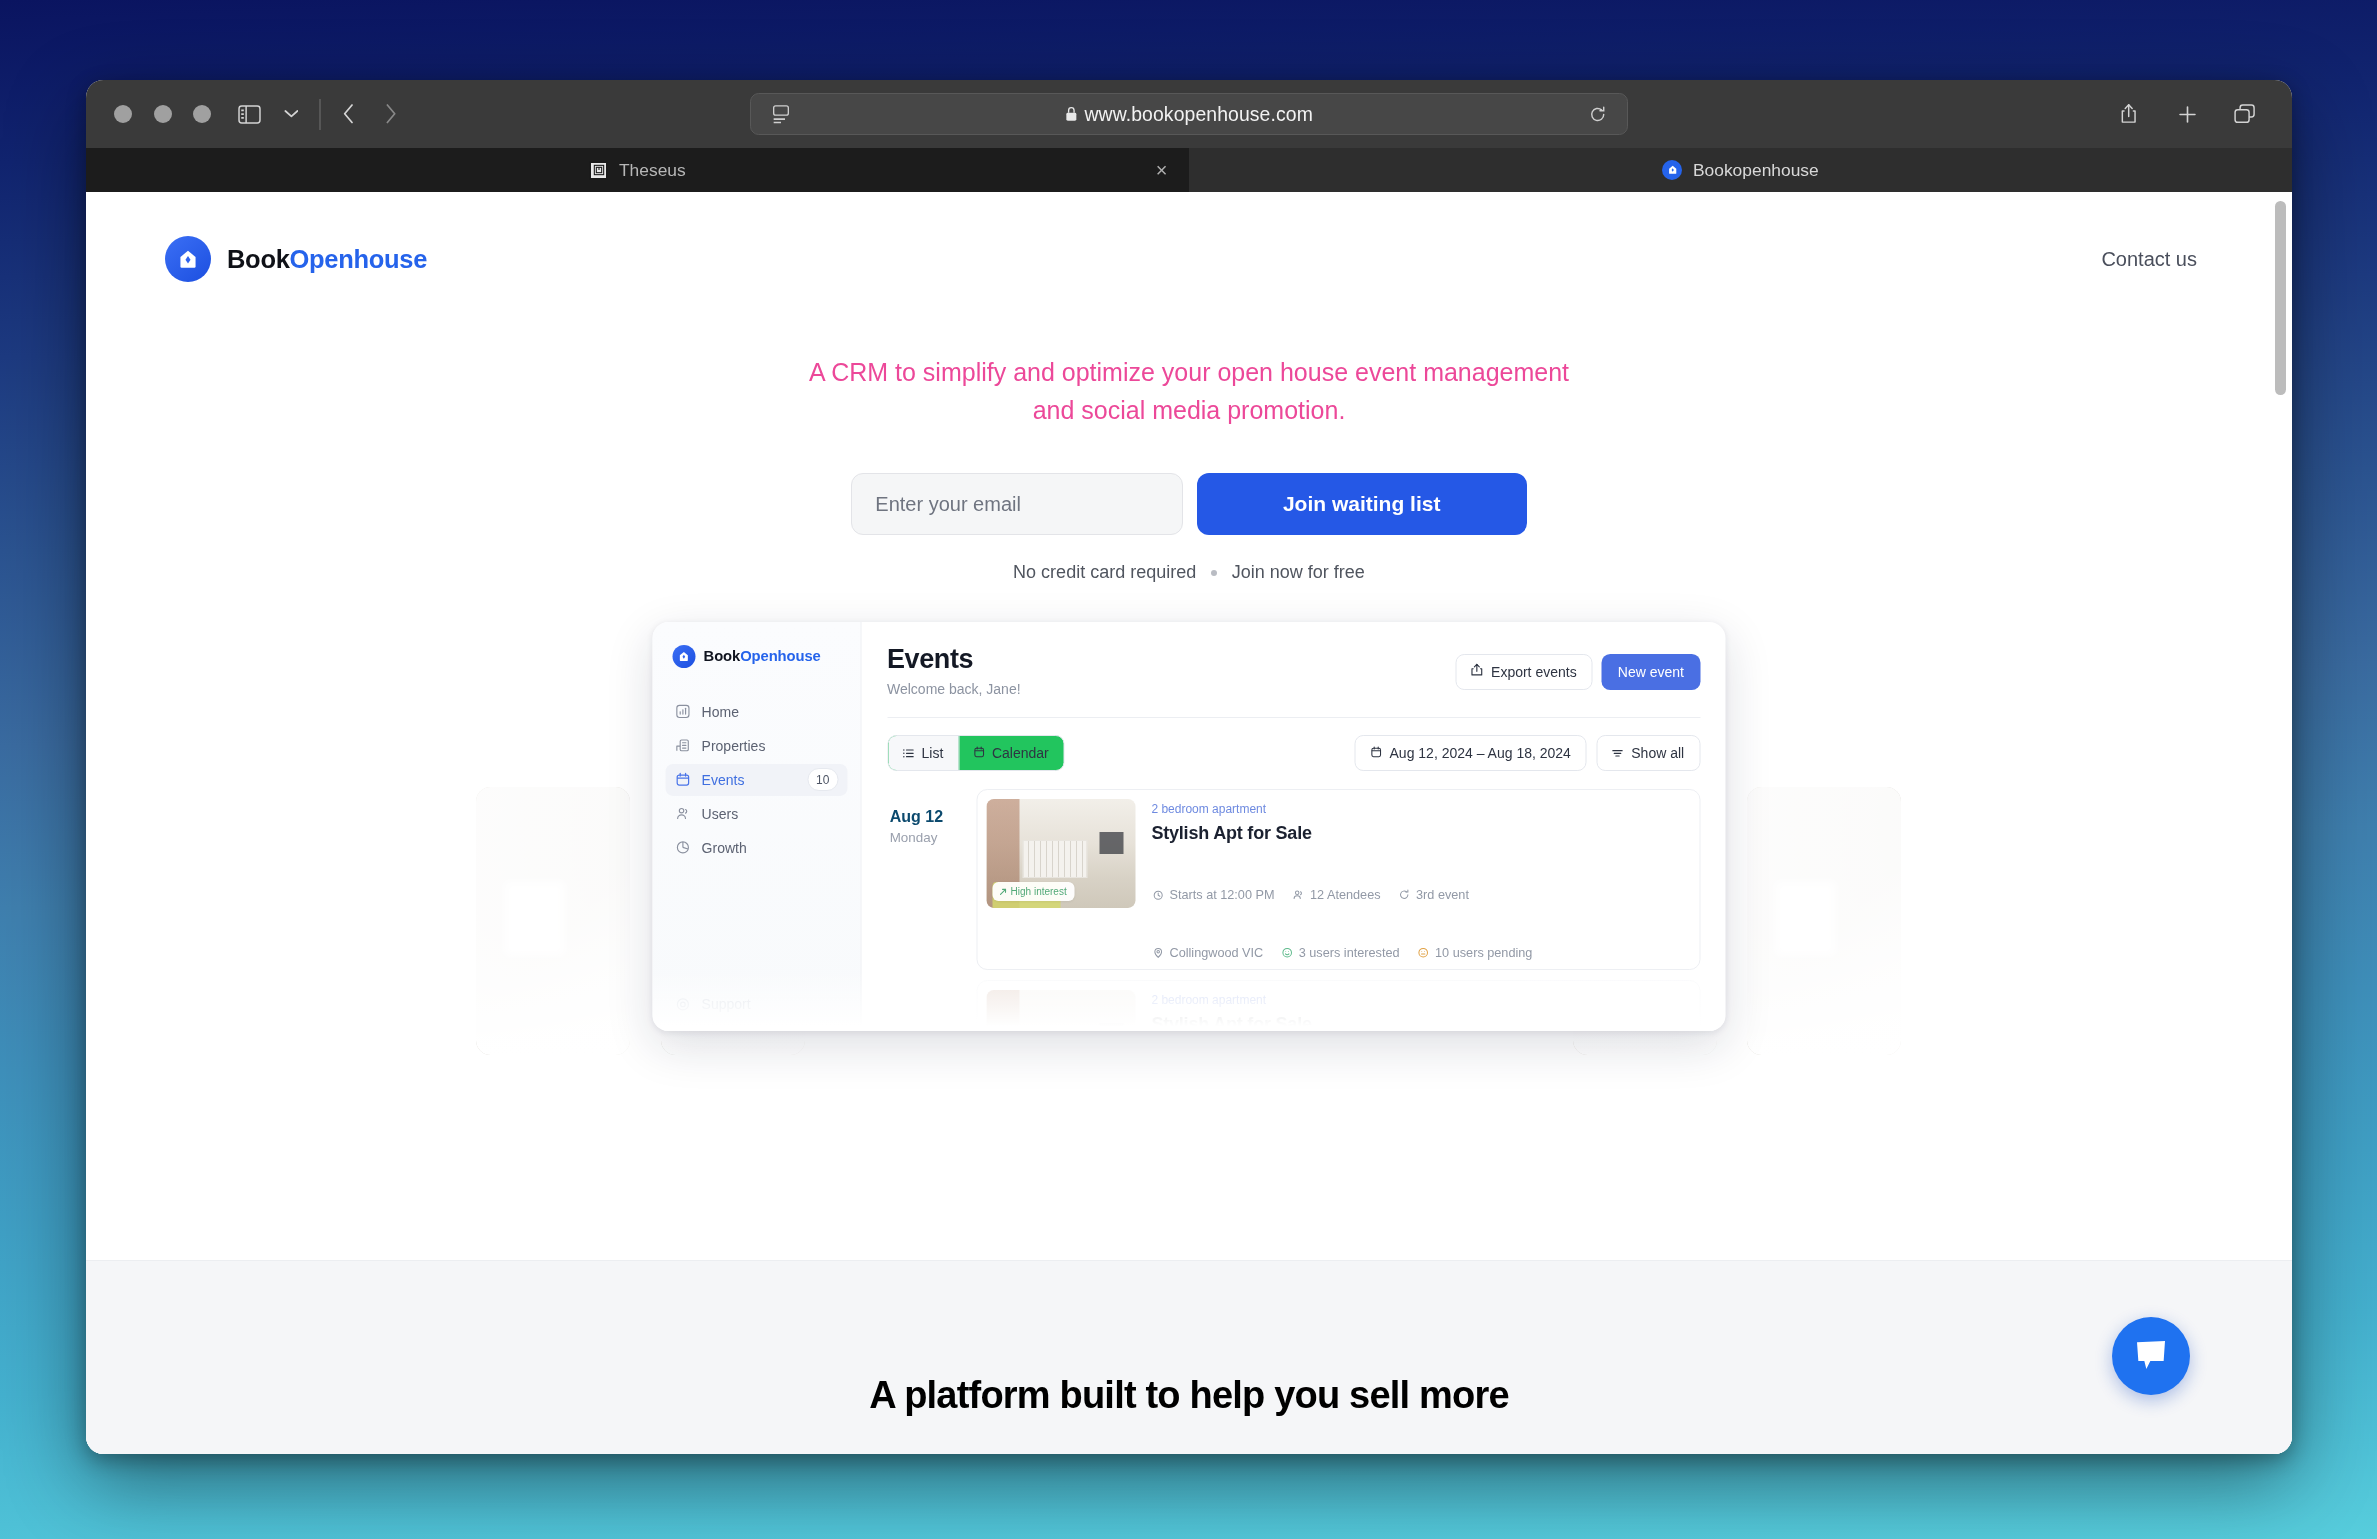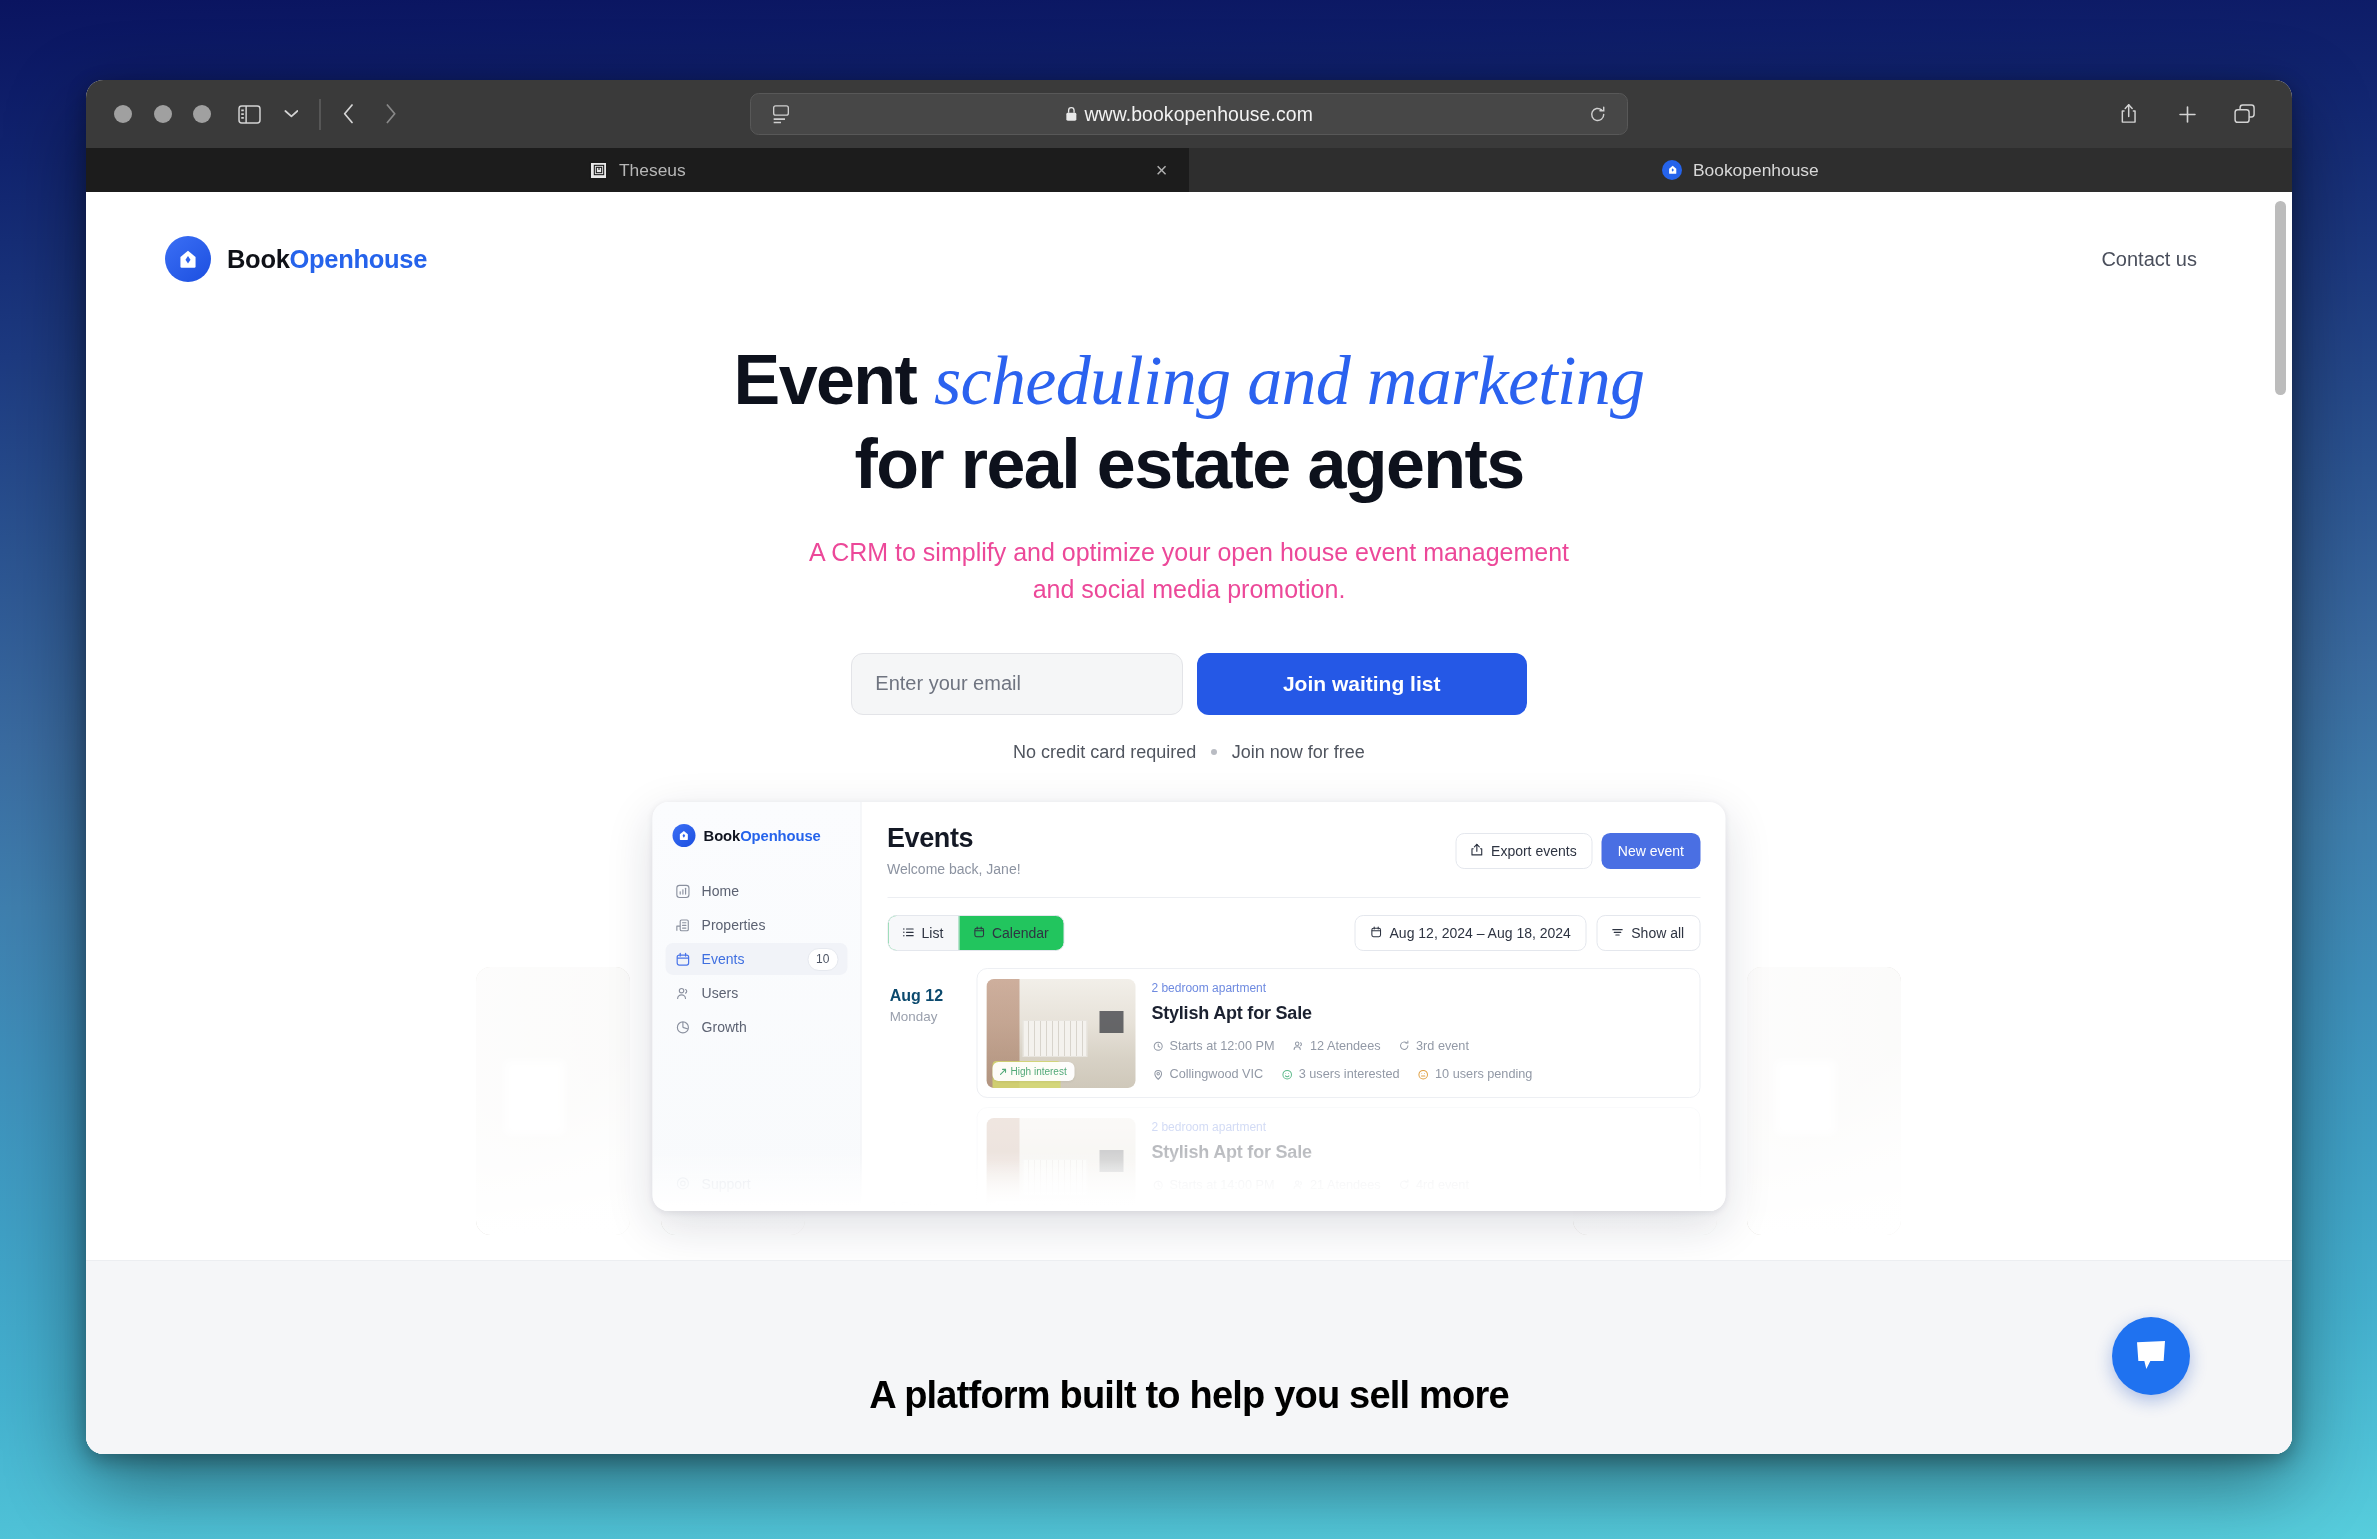--- a/index.html
+++ b/index.html
@@ -482,21 +482,21 @@
     box-shadow: 0 0.7px 2.7px rgba(0,0,0,0.07);
   }
   .ev-body { flex: 1 1 auto; min-width: 0; padding-top: 2.7px; }
   .ev-type { font-size: 12px; color: #6e8ae0; }
   .ev-name { font-size: 18px; font-weight: bold; color: #1b2130; margin-top: 7.4px; letter-spacing: -0.2px; }
   .ev-meta {
     display: flex; gap: 17.4px; align-items: center;
     margin-top: 14.8px; font-size: 12.7px; color: #9299a6;
     flex-wrap: nowrap;
   }
-  .ev-meta .mi { display: flex; align-items: center; gap: 5.4px; white-space: nowrap; }
+  .ev-meta .mi { display: flex; align-items: center; gap: 5.4px; white-space: nowrap; margin-top: 29px; }
   .mi .ic { width: 12.7px; height: 12.7px; display: flex; align-items: center; justify-content: center; flex: 0 0 auto; }
   .mi.green .ic { color: #5cb98a; }
   .mi.amber .ic { color: #e0a042; }
 
   .event-row.second { margin-top: 9.4px; opacity: 0.30; }
   .events-fade {
     position: absolute;
     left: -27px; right: -27px; bottom: -2.7px;
     height: 80px;
     background: linear-gradient(180deg, rgba(255,255,255,0) 0%, rgba(255,255,255,0.92) 60%, #fff 100%);
@@ -665,21 +665,20 @@
             <path d="M10 3.2 L16.3 8.3 V16.2 a1 1 0 0 1-1 1 H4.7 a1 1 0 0 1-1-1 V8.3 Z" fill="#fff"></path>
             <path d="M10 7.5 L12.1 10.6 L10 13.7 L7.9 10.6 Z" fill="#2f63ef"></path>
           </svg>
         </span>
         <span class="brand-text"><span class="b1">Book</span><span class="b2">Openhouse</span></span>
       </div>
       <a href="#" class="contact-link">Contact us</a>
     </div>
 
     <div class="hero">
-      <h1><span>Event </span><span class="accent">scheduling and marketing</span><br><span>for real estate agents</span></h1>
 
       <div class="hero-sub">
         <div>A CRM to simplify and optimize your open house event management</div>
         <div>and social media promotion.</div>
       </div>
 
       <div class="hero-form">
         <input class="email-input" type="text" placeholder="Enter your email" style="">
         <button class="join-btn">Join waiting list</button>
       </div>

